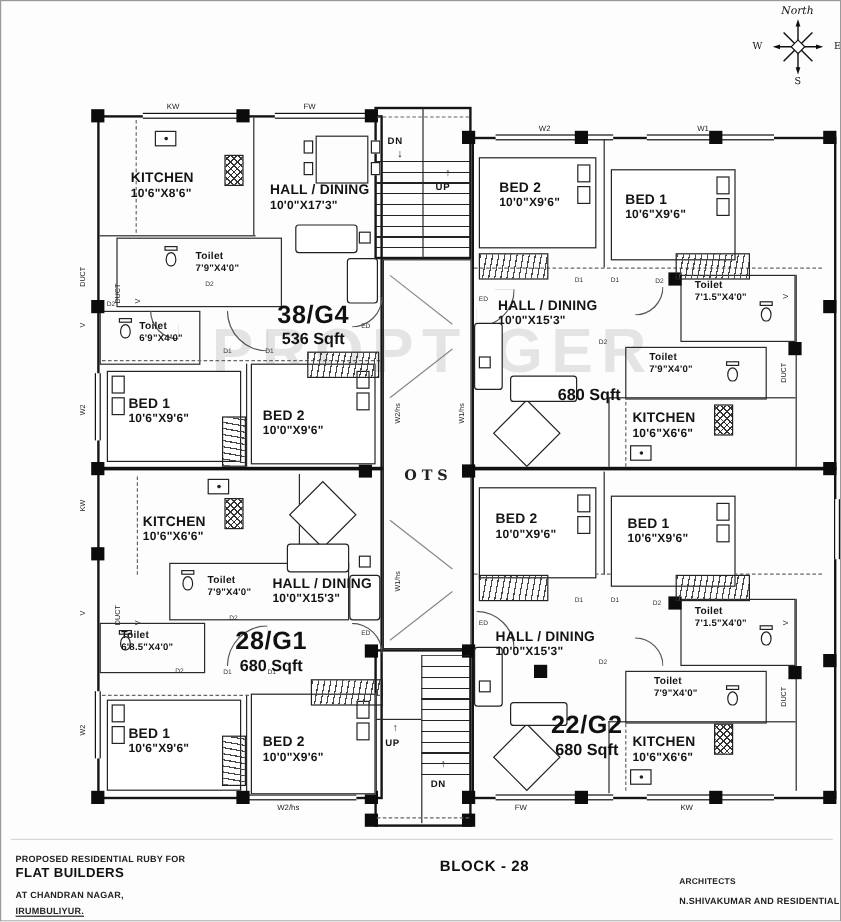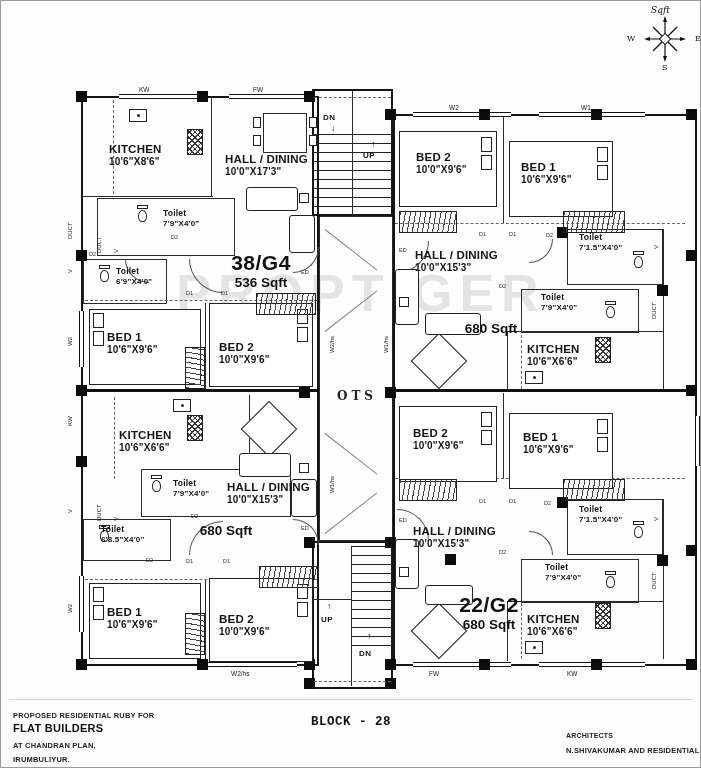--- a/index.html
+++ b/index.html
@@ -58,21 +58,21 @@
   .north{font-family:"DejaVu Serif",serif;font-style:italic;font-size:9px;color:#111;}
   .cdir{font-family:"DejaVu Serif",serif;font-size:8px;color:#111;}
   .sep{background:#d8d8d8;height:1px;}
 </style>
 </head>
 <body>
 
 <div id="sheet">
 
   <div class="a" style="left:626px;top:4px;width:76px;height:72px;">
-    <div class="a north" style="left:24px;top:0;">Sqft</div>
+    <div class="a north" style="left:24px;top:0;">North</div>
     <svg class="a" style="left:14px;top:10px;" width="48" height="48" viewBox="0 0 48 48">
       <g stroke="#111" stroke-width="1.2">
         <line x1="24" y1="4" x2="24" y2="44"></line>
         <line x1="6" y1="24" x2="42" y2="24"></line>
         <line x1="12" y1="12" x2="36" y2="36"></line>
         <line x1="36" y1="12" x2="12" y2="36"></line>
       </g>
       <g fill="#111">
         <polygon points="24,1 22,7 26,7"></polygon>
         <polygon points="24,47 22,41 26,41"></polygon>
@@ -404,20 +404,21 @@
   </div>
   <div class="a room" style="left:226px;top:480px;">
     <span class="n">HALL / DINING</span>
     <span class="d">10'0"X15'3"</span>
   </div>
   <div class="a room troom" style="left:100px;top:524px;">
     <span class="n">Toilet</span>
     <span class="d">6'8.5"X4'0"</span>
   </div>
   <div class="a unit" style="left:175px;top:522px;width:100px;">
+    <span class="uid">28/G1</span>
     <span class="uarea">680 Sqft</span>
   </div>
   <div class="a room" style="left:106px;top:605px;">
     <span class="n">BED 1</span>
     <span class="d">10'6"X9'6"</span>
   </div>
   <div class="a room" style="left:218px;top:612px;">
     <span class="n">BED 2</span>
     <span class="d">10'0"X9'6"</span>
   </div>
@@ -447,19 +448,19 @@
     <span class="uarea">680 Sqft</span>
   </div>
   <div class="a room" style="left:526px;top:612px;">
     <span class="n">KITCHEN</span>
     <span class="d">10'6"X6'6"</span>
   </div>
 
   <div class="a sep" style="left:8px;top:698px;width:685px;"></div>
   <div class="a tb-small" style="left:12px;top:710px;">PROPOSED RESIDENTIAL RUBY FOR</div>
   <div class="a tb-big" style="left:12px;top:721px;">FLAT BUILDERS</div>
-  <div class="a tb-small" style="left:12px;top:740px;">AT CHANDRAN PLAN,</div>
-  <div class="a tb-small" style="left:12px;top:754px;">IRUMBULIYUR.</div>
-  <div class="a tb-center" style="left:260px;top:714px;width:180px;text-align:center;font-family:Liberation Mono, monospace;">BLOCK - 28</div>
+  <div class="a tb-small" style="left:12px;top:740px;">AT CHANDRAN NAGAR,</div>
+  <div class="a tb-small" style="left:12px;top:754px;text-decoration:underline;">IRUMBULIYUR.</div>
+  <div class="a tb-center" style="left:260px;top:714px;width:180px;text-align:right;">BLOCK - 28</div>
   <div class="a tb-small" style="left:565px;top:731px;font-size:7px;">ARCHITECTS</div>
   <div class="a tb-small" style="left:565px;top:745px;">N.SHIVAKUMAR AND RESIDENTIAL</div>
 
 </div>
 
 </body></html>

